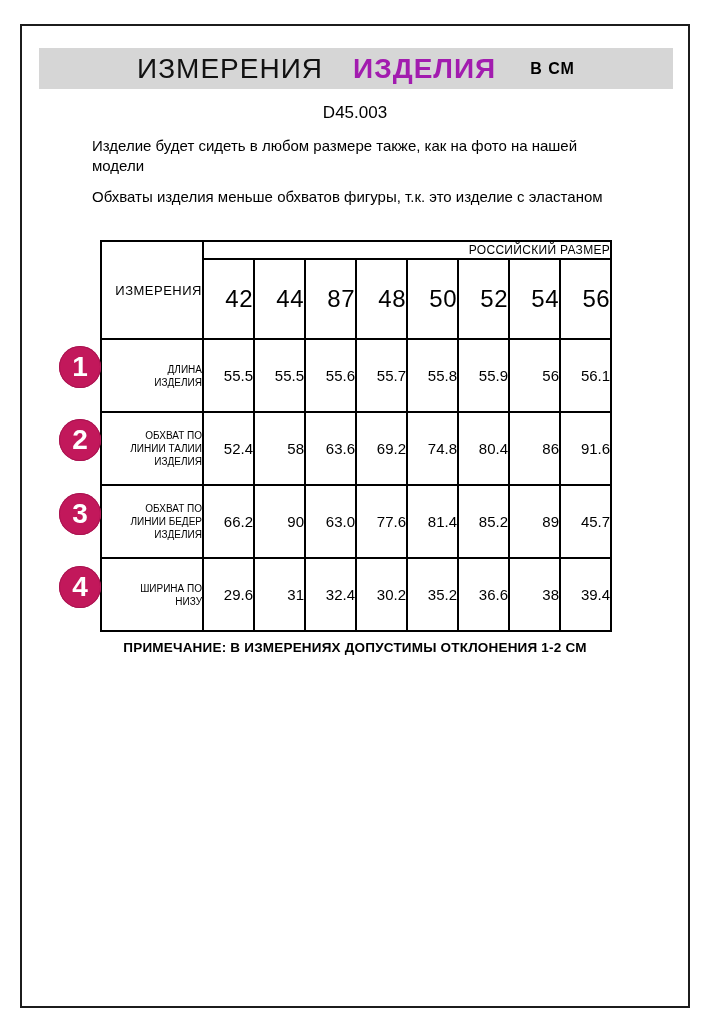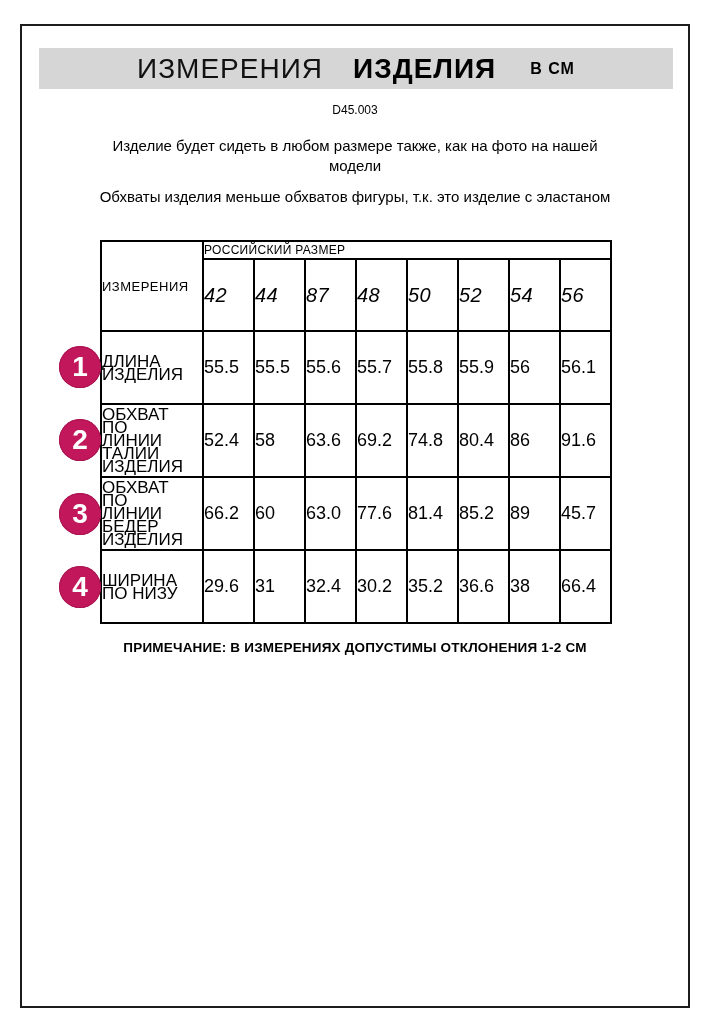--- a/index.html
+++ b/index.html
@@ -10,49 +10,49 @@
   }
   .frame {
     position:absolute; left:20px; top:24px; width:670px; height:984px;
     border:2px solid #1c1c1c; background:#fff;
   }
   .title-bar {
     position:absolute; left:39px; top:48px; width:634px; height:41px;
     background:#d6d6d6; display:flex; align-items:center; justify-content:center;
   }
   .title-measure { font-size:28px; letter-spacing:1px; color:#111; }
-  .title-product { font-size:28px; font-weight:bold; letter-spacing:1px; margin-left:30px; color:#000000; }
+  .title-product { font-size:28px; font-weight:bold; letter-spacing:1px; margin-left:30px; color:#a21caf; }
   .title-unit { font-size:16px; letter-spacing:1px; margin-left:34px; font-weight:700; }
   .model-code {
     position:absolute; left:20px; top:103px; width:670px;
-    text-align:center; font-size:12px;
+    text-align:center; font-size:17px;
   }
   .intro-par {
-    position:absolute; left:92px; width:526px; text-align:center;
+    position:absolute; left:92px; width:526px; 
     font-size:15px; line-height:20px;
   }
   .intro-1 { top:136px; }
   .intro-2 { top:187px; }
   table.size-table {
     position:absolute; left:100px; top:240px;
     border-collapse:collapse; table-layout:fixed; width:510px;
   }
   table.size-table th, table.size-table td {
-    border:2px solid #000; text-align:left; vertical-align:middle;
+    border:2px solid #000; text-align:right; vertical-align:middle;
     background:#fff; font-weight:normal; overflow:hidden;
   }
   .col-label { width:102px; }
   .col-size  { width:51px; }
   .hdr-group { height:18px; font-size:12px; letter-spacing:0.3px; }
   .hdr-measure { font-size:13px; letter-spacing:0.5px; }
-  .hdr-size { height:72px; font-size:20px; font-weight:bold; letter-spacing:0.5px;font-style:italic; }
+  .hdr-size { height:80px; font-size:24px; font-weight:bold; letter-spacing:0.5px; }
   tr.data-row { height:73px; }
-  td.row-label { font-size:17px; line-height:13px; }
+  td.row-label { font-size:10px; line-height:13px; }
   td.row-label span { display:inline-block; max-width:84px; }
-  td.value-cell { font-size:18px; }
+  td.value-cell { font-size:15px; }
   .badge {
     position:absolute; left:59px; width:42px; height:42px; border-radius:50%;
     background:#c2185b; color:#fff; font-size:28px; font-weight:bold;
     display:flex; align-items:center; justify-content:center;
     box-shadow:0 0 0 1px #a81450 inset;
   }
   .badge-1 { top:346px; }
   .badge-2 { top:419px; }
   .badge-3 { top:493px; }
   .badge-4 { top:566px; }
@@ -125,39 +125,39 @@
       <td class="value-cell">69.2</td>
       <td class="value-cell">74.8</td>
       <td class="value-cell">80.4</td>
       <td class="value-cell">86</td>
       <td class="value-cell">91.6</td>
     </tr>
 
     <tr class="data-row">
       <td class="row-label"><span>ОБХВАТ ПО ЛИНИИ БЕДЕР ИЗДЕЛИЯ</span></td>
       <td class="value-cell">66.2</td>
-      <td class="value-cell">60</td>
+      <td class="value-cell">90</td>
       <td class="value-cell">63.0</td>
       <td class="value-cell">77.6</td>
       <td class="value-cell">81.4</td>
       <td class="value-cell">85.2</td>
       <td class="value-cell">89</td>
       <td class="value-cell">45.7</td>
     </tr>
 
     <tr class="data-row">
       <td class="row-label"><span>ШИРИНА ПО НИЗУ</span></td>
       <td class="value-cell">29.6</td>
       <td class="value-cell">31</td>
       <td class="value-cell">32.4</td>
       <td class="value-cell">30.2</td>
       <td class="value-cell">35.2</td>
       <td class="value-cell">36.6</td>
       <td class="value-cell">38</td>
-      <td class="value-cell">66.4</td>
+      <td class="value-cell">39.4</td>
     </tr>
   </tbody>
 </table>
 
 <div class="badge badge-1">1</div>
 <div class="badge badge-2">2</div>
 <div class="badge badge-3">3</div>
 <div class="badge badge-4">4</div>
 
 <div class="note">ПРИМЕЧАНИЕ: В ИЗМЕРЕНИЯХ ДОПУСТИМЫ ОТКЛОНЕНИЯ 1-2 СМ</div>

